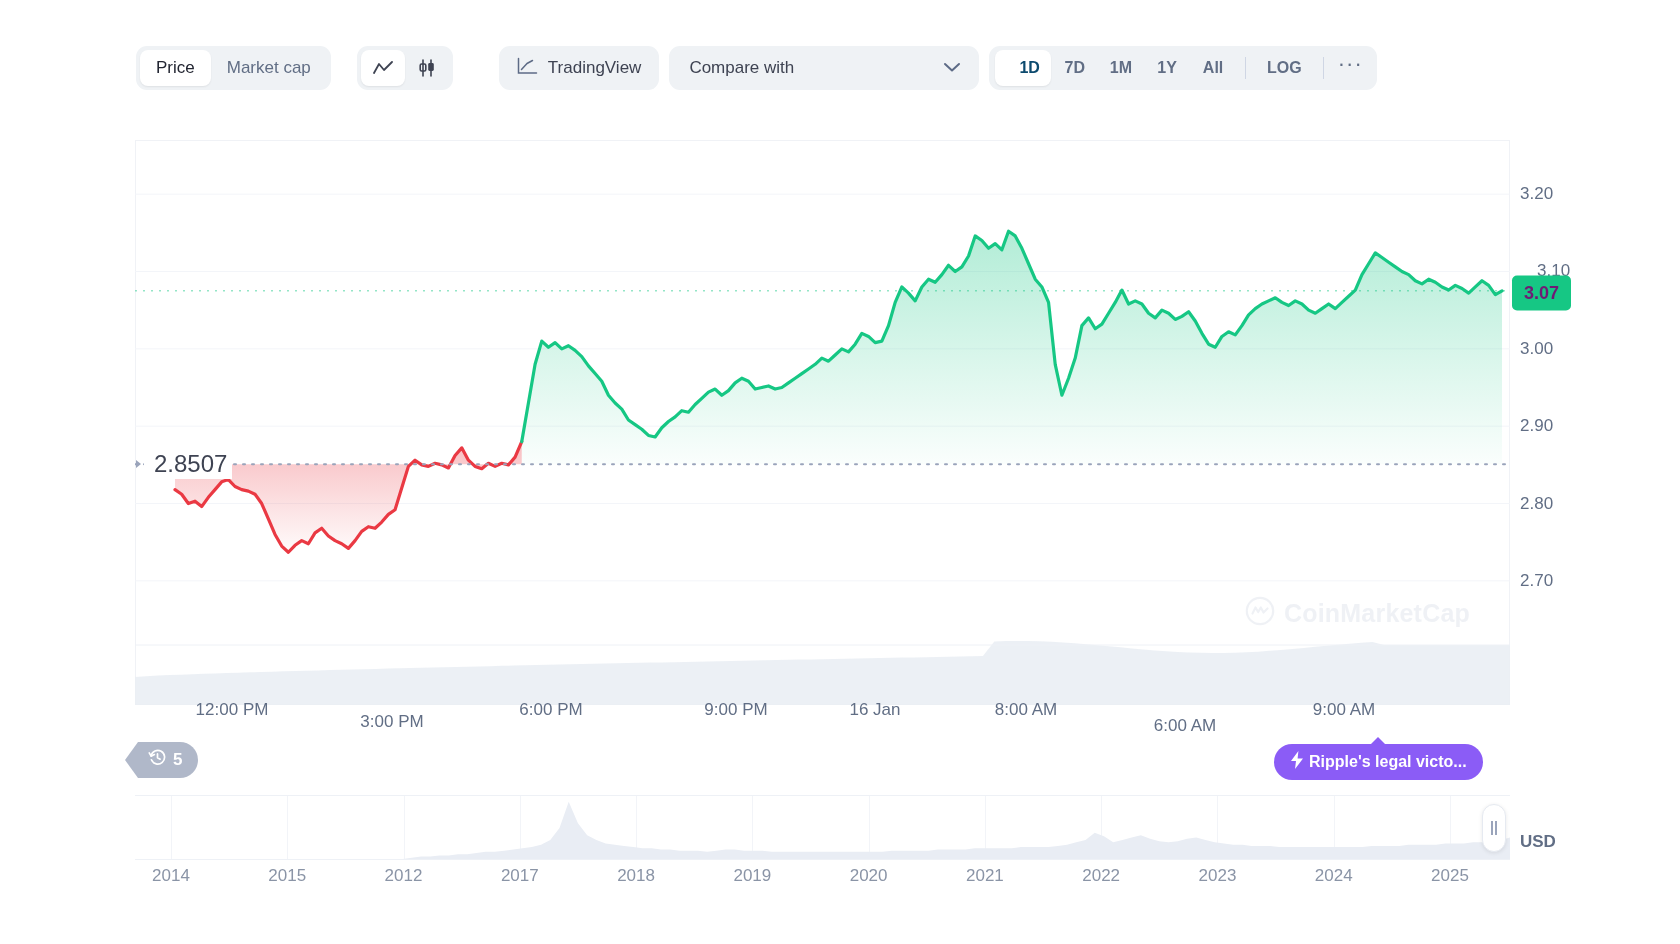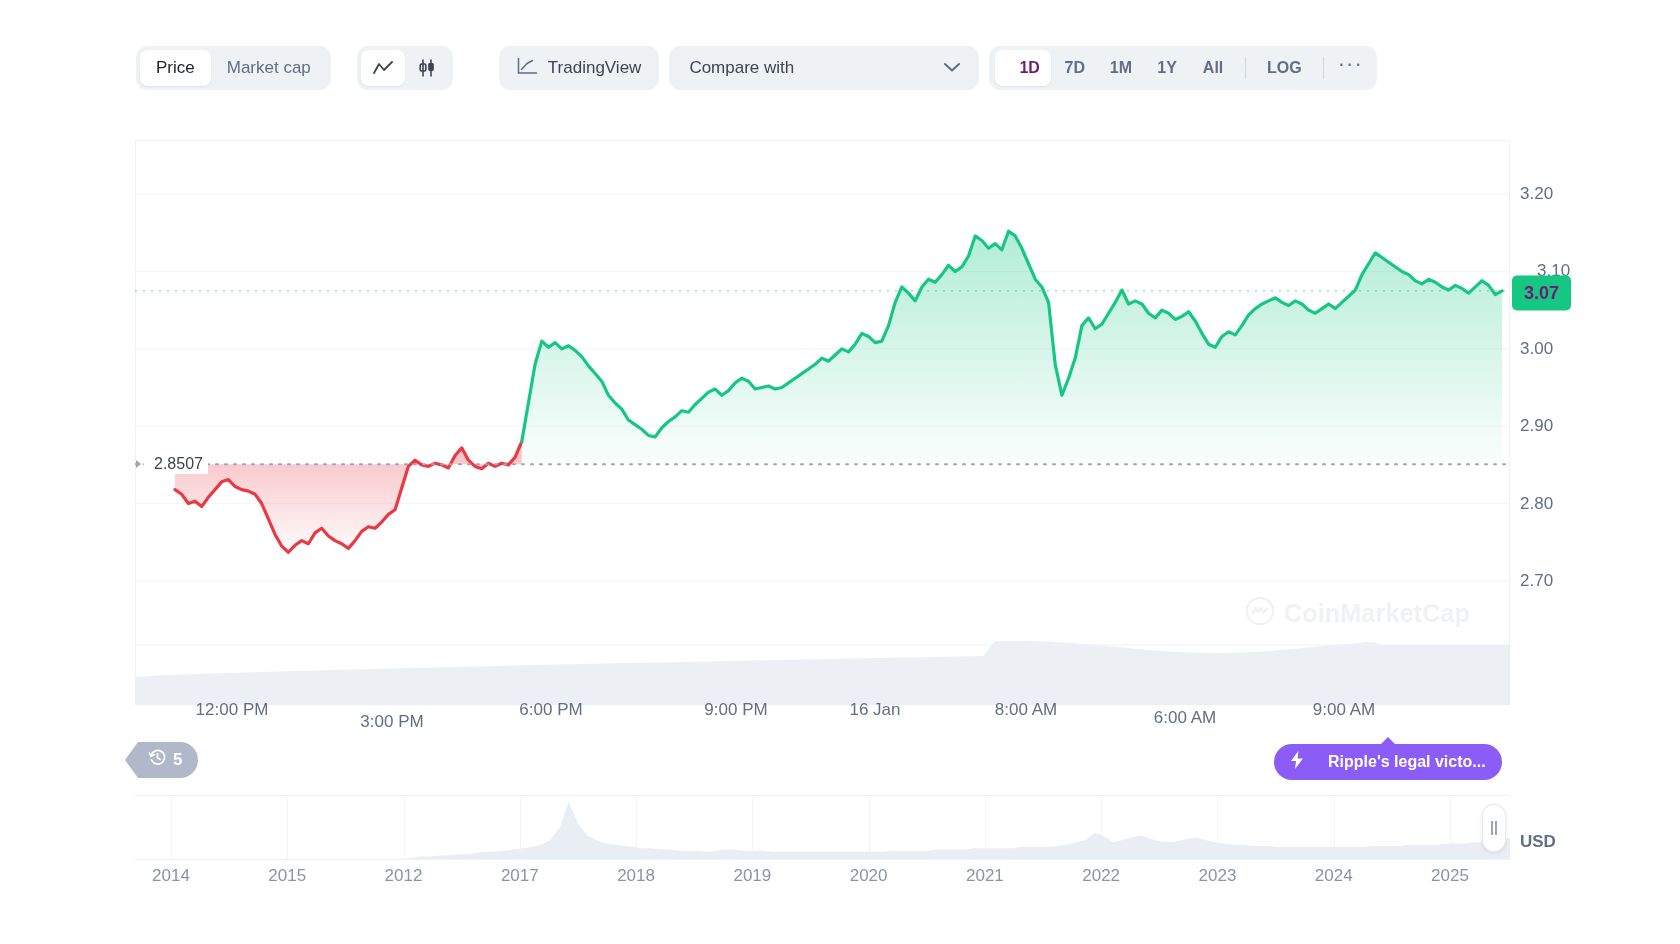--- a/index.html
+++ b/index.html
@@ -82,21 +82,21 @@
     gap: 2px;
   }
   .range-btn {
     height: 36px; min-width: 44px;
     display:flex;align-items:center;justify-content:center;
     padding: 0 11px;
     border-radius: 8px;
     font-size: 16px; font-weight: 600;
     color:#616e85; cursor:pointer;
   }
-  .range-btn.active { background:#fff; color:#701a75; box-shadow:0 1px 2px rgba(0,0,0,.07);padding-left:24px; }
+  .range-btn.active { background:#fff; color:#0c4a6e; box-shadow:0 1px 2px rgba(0,0,0,.07);padding-left:24px; }
   .vdiv { width:1px; height:22px; background:#cfd6e4; margin: 0 8px; }
   .dots { font-size:22px; color:#616e85; letter-spacing:1px; padding:0 8px 8px 4px; cursor:pointer; line-height:10px;}
 
   
   .chart-area {
     position:absolute;
     left: 135px; top: 140px;
     width: 1375px; height: 565px;
   }
   .plot {
@@ -119,21 +119,21 @@
     top: 290px;
     transform: translateY(-50%);
     background:#16c784; color:#701a75;
     font-size:18px; font-weight:700;
     padding: 7px 12px;
     border-radius:5px;
   }
   .left-price {
     position:absolute; left: 144px; top: 487px;
     transform: translateY(-50%);
-    font-size:16px; color:#3e4352;
+    font-size:24px; color:#3e4352;
     background:#fff; padding: 1px 5px 1px 10px;
     z-index: 5;
   }
   .left-caret {
     position:absolute; left: 136px; top: 484px;
     width:0;height:0;
     border-top:4px solid transparent;
     border-bottom:4px solid transparent;
     border-left:5px solid #9aa4bb;
     z-index:5;
@@ -156,21 +156,21 @@
   }
   .evt-left:before {
     content:""; position:absolute; left:-13px; top:0;
     width:0;height:0;
     border-top:18px solid transparent;
     border-bottom:18px solid transparent;
     border-right:13px solid #b0b8c9;
   }
   .evt-purple {
     position:absolute; left:1274px; top:744px;
-    height:36px; display:flex;align-items:center; gap:24px;
+    height:36px; display:flex;align-items:center; gap:5px;
     background:#8b5cf6; color:#fff;
     border-radius:18px; padding: 0 16px;
     font-size:16px; font-weight:700;
     cursor:pointer; white-space:nowrap;
   }
   .evt-purple:before{
     content:""; position:absolute; left:50%; top:-7px; margin-left:-8px;
     width:0;height:0;
     border-left:8px solid transparent;
     border-right:8px solid transparent;
@@ -330,21 +330,21 @@
 
   <div class="price-badge" style="top: 293.141px;">3.07</div>
 
   <div class="xaxis">
       <div class="xlab" style="left: 97px; top: 0px;">12:00 PM</div>
       <div class="xlab" style="left: 257px; top: 0px; margin-top: 12px;">3:00 PM</div>
       <div class="xlab" style="left: 416px; top: 0px;">6:00 PM</div>
       <div class="xlab" style="left: 601px; top: 0px;">9:00 PM</div>
       <div class="xlab" style="left: 732px; top: 0px; margin-left: 8px;">16 Jan</div>
       <div class="xlab" style="left: 891px; top: 0px;">8:00 AM</div>
-      <div class="xlab" style="left: 1050px; top: 8px;">6:00 AM</div>
+      <div class="xlab" style="left: 1050px; top: 16px;">6:00 AM</div>
       <div class="xlab" style="left: 1209px; top: 0px;">9:00 AM</div>
     </div>
 
   <div class="evt-left">
     <span>
       <svg width="19" height="19" viewBox="0 0 20 20" fill="none">
         <path d="M3.2 8.2 A7.2 7.2 0 1 1 3.6 12.4" stroke="#fff" stroke-width="1.8" stroke-linecap="round" fill="none"></path>
         <path d="M1.3 5.2 L3.3 8.6 L6.7 6.9" stroke="#fff" stroke-width="1.8" stroke-linecap="round" stroke-linejoin="round" fill="none"></path>
         <path d="M10 6.2 V10.3 L12.8 11.8" stroke="#fff" stroke-width="1.8" stroke-linecap="round" stroke-linejoin="round"></path>
       </svg>

